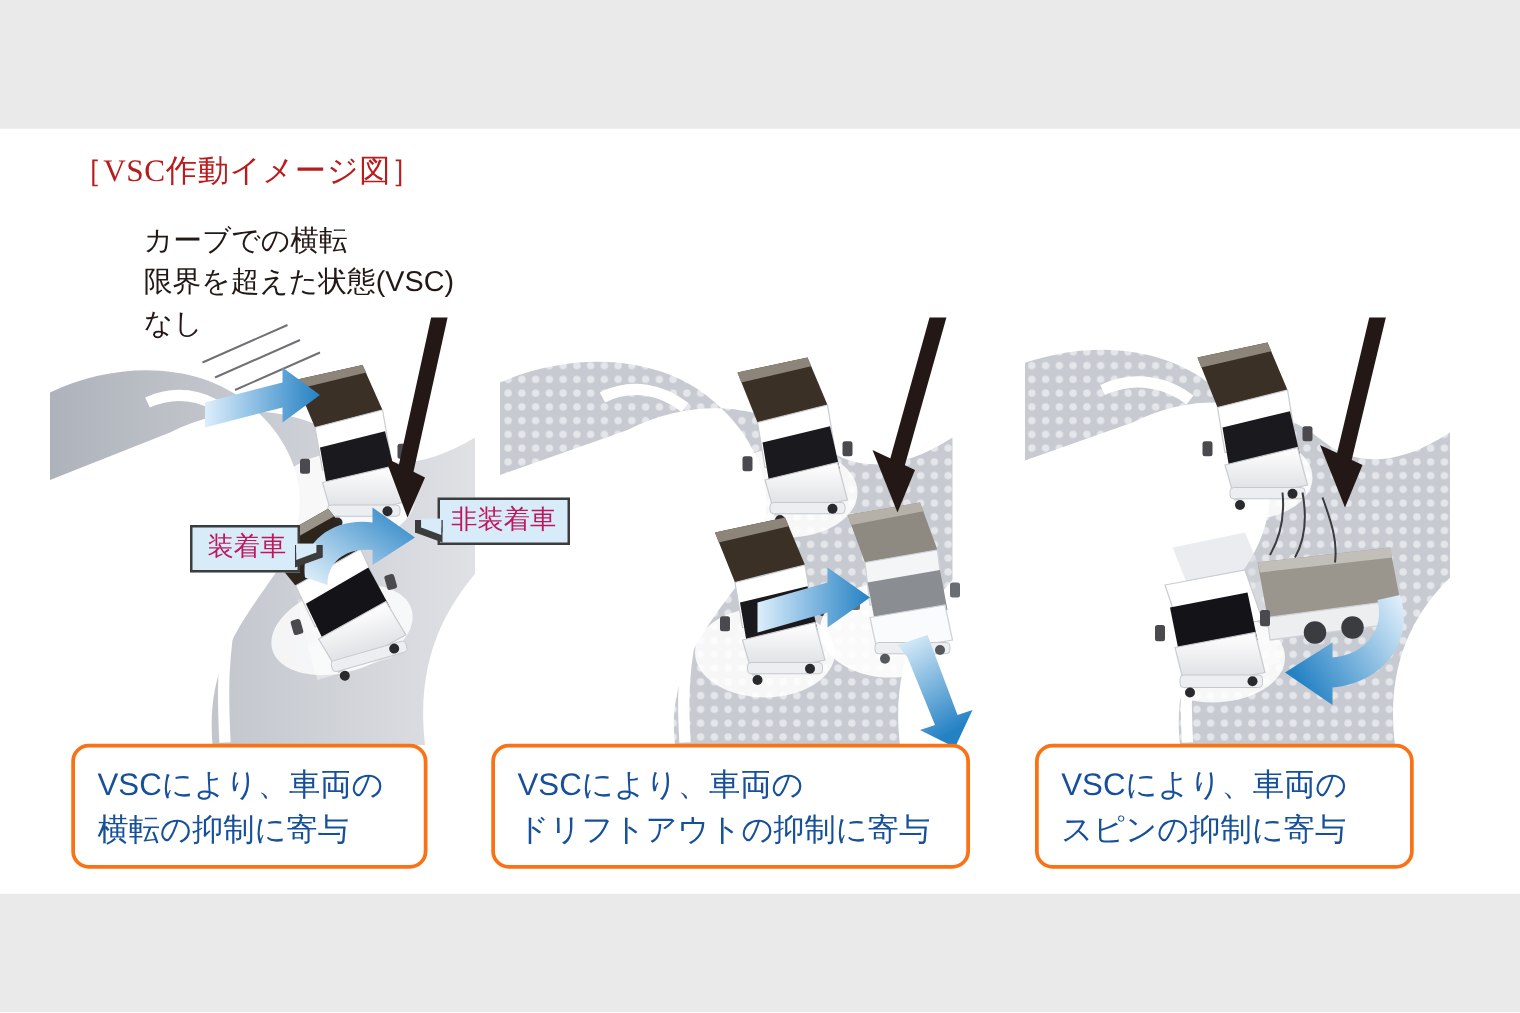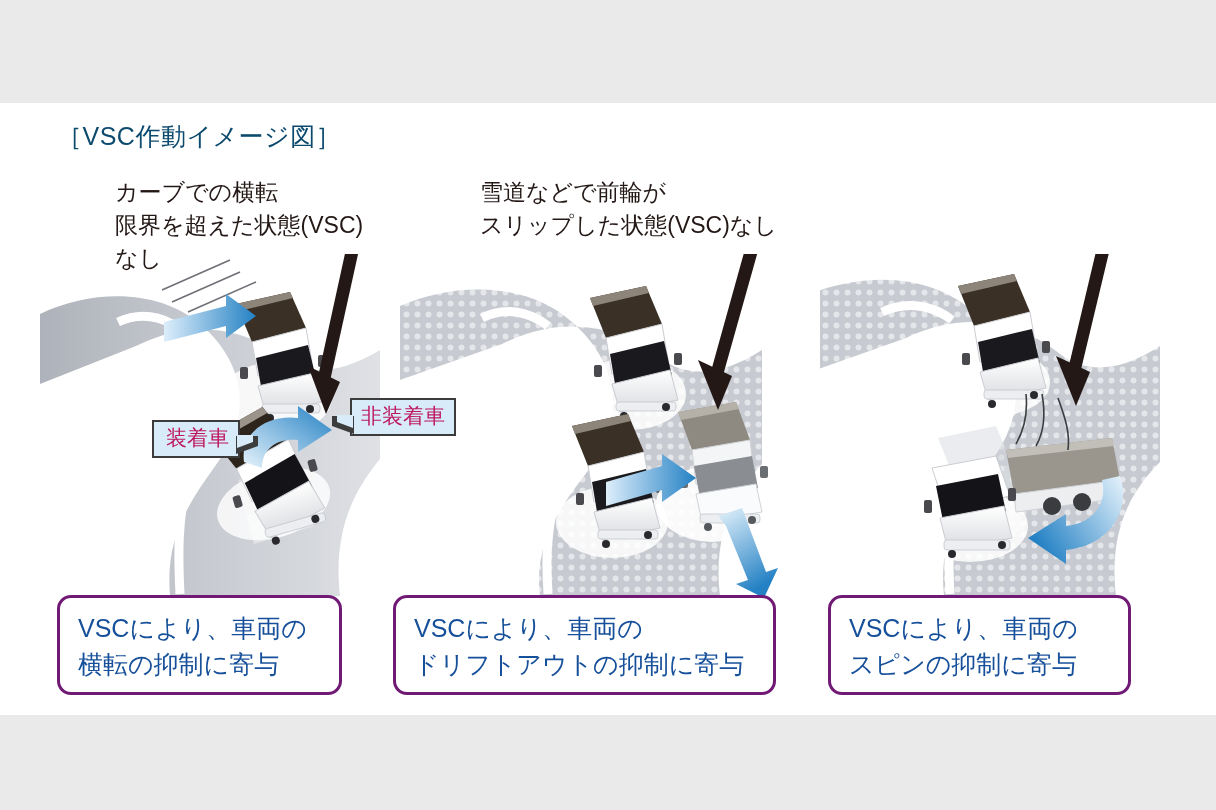--- a/index.html
+++ b/index.html
@@ -9,22 +9,23 @@
     background:#ffffff;
     font-family:"Liberation Sans","DejaVu Sans",sans-serif;
     overflow:hidden;position:relative;
   }
   .band{position:absolute;left:0;width:1216px;background:#eaeaea;}
   #band-top{top:0;height:103px;}
   #band-bottom{top:715px;height:95px;}
 
   #page-title{
     position:absolute;left:57px;top:120px;
-    font-size:25px;color:#0c4a6e;letter-spacing:0.5px;
+    font-size:25px;color:#b91c1c;letter-spacing:0.5px;
     white-space:nowrap;
+    font-family:Liberation Serif, serif;
   }
 
   .panel{position:absolute;top:176px;height:420px;}
   #panel-1{left:40px;width:340px;}
   #panel-2{left:390px;width:400px;}
   #panel-3{left:820px;width:340px;}
 
   .panel-heading{
     position:absolute;top:0;left:0;
     font-size:23px;line-height:33px;color:#231815;
@@ -73,21 +74,21 @@
   }
   #callout-unequipped .tail-in{
     position:absolute;left:-15px;top:15px;width:0;height:0;
     border-top:7px solid #d7ebf8;
     border-bottom:6px solid transparent;
     border-right:16px solid #d7ebf8;
   }
 
   .caption{
     position:absolute;top:595px;
-    border:3px solid #701a75;
+    border:3px solid #f97316;
     border-radius:14px;
     color:#17509a;
     font-size:25px;line-height:36px;
     padding:12px 28px 14px 18px;
     white-space:pre-line;
     background:#ffffff;
     box-sizing:border-box;
   }
   #caption-1{left:57px;width:285px;height:100px;}
   #caption-2{left:393px;width:383px;height:100px;}
@@ -200,22 +201,20 @@
   </div>
 
   <div class="callout" id="callout-unequipped">
     <span>非装着車</span>
     <i class="tail"></i>
     <i class="tail-in"></i>
   </div>
 </div>
 
 <div class="panel" id="panel-2">
-  <div class="panel-heading">雪道などで前輪が
-スリップした状態(VSC)なし</div>
 
   <div class="scene">
     <svg viewBox="0 0 400 342" xmlns="http://www.w3.org/2000/svg">
       <defs>
         <pattern id="snowDots" width="11" height="11" patternUnits="userSpaceOnUse">
           <rect width="11" height="11" fill="#c7cad0"></rect>
           <circle cx="5.5" cy="5.5" r="3" fill="#e4e6ea"></circle>
         </pattern>
         <linearGradient id="blueArrow3" x1="0" y1="0" x2="1" y2="0">
           <stop offset="0" stop-color="#ddeefb"></stop>

